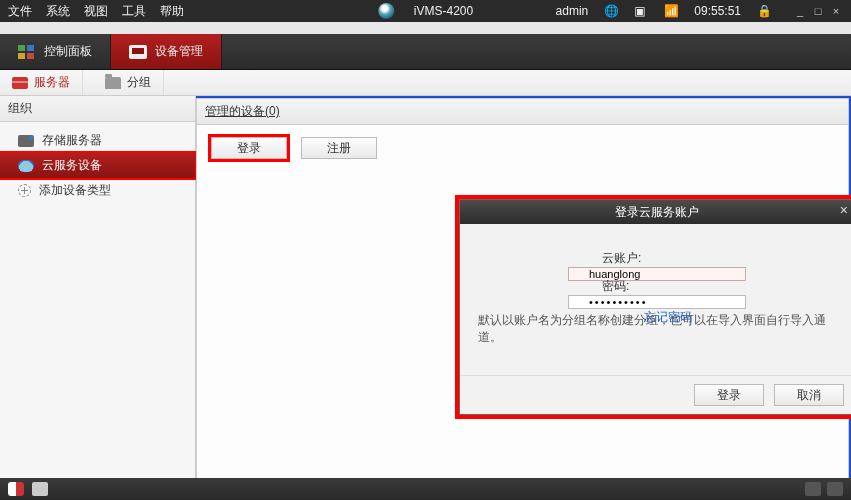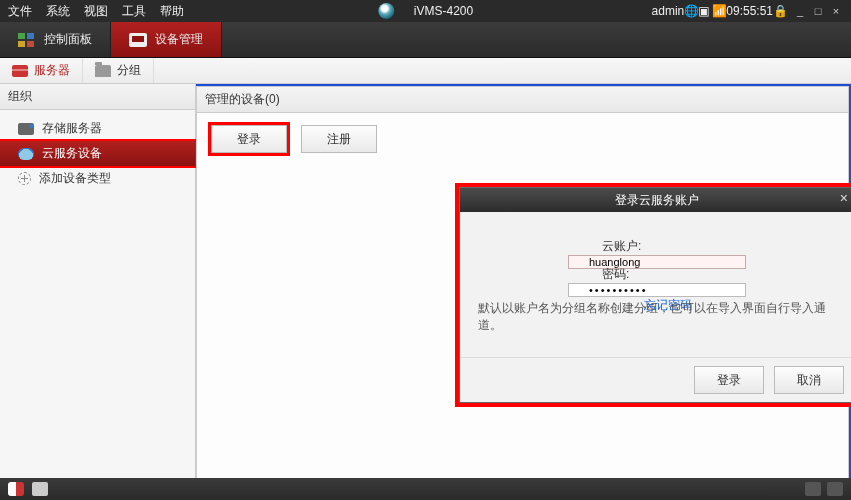--- a/index.html
+++ b/index.html
@@ -3,38 +3,38 @@
 <meta charset="utf-8">
 <style>
   * { margin: 0; padding: 0; box-sizing: border-box; }
   body { font-family: "Microsoft YaHei", Arial, sans-serif; font-size: 12px; background: #e8e8e8; width: 851px; height: 500px; overflow: hidden; position: relative; }
   
   .menubar { background: #2a2a2a; color: #eee; height: 22px; display: flex; align-items: center; padding: 0 8px; justify-content: space-between; }
   .menubar-left { display: flex; gap: 14px; }
   .menubar-left span { cursor: default; }
   .menubar-center { display: flex; align-items: center; gap: 20px; position: absolute; left: 50%; transform: translateX(-50%); }
   .menubar-center .logo { width: 16px; height: 16px; background: radial-gradient(circle at 40% 35%, #fff 20%, #5ab 40%, #156 80%); border-radius: 50%; }
-  .menubar-right { display: flex; align-items: center; gap: 0; }
+  .menubar-right { display: flex; align-items: center; gap: 16px; }
   .menubar-right .icon { width: 14px; height: 14px; display: inline-block; }
   .winbtns { display: flex; gap: 4px; margin-left: 6px; }
   .winbtns span { width: 14px; height: 14px; display: inline-flex; align-items: center; justify-content: center; color: #ccc; font-size: 11px; }
   
-  .tabbar { background: linear-gradient(#3b3b3b,#2b2b2b); height: 36px; display: flex; align-items: stretch; border-bottom: 1px solid #111; }
+  .tabbar { background: linear-gradient(#3b3b3b,#2b2b2b); height: 36px; display: flex; align-items: stretch; border-bottom: 1px solid #111; margin-top: 12px; }
   .tabbar .tab { display: flex; align-items: center; gap: 8px; padding: 0 18px; color: #eee; border-right: 1px solid #1e1e1e; }
   .tabbar .tab.active { background: linear-gradient(#b1201f,#8a1311); }
   .tabbar .tab .ticon { width: 18px; height: 14px; }
   .ticon-dashboard { background:
      linear-gradient(#4aa24a,#4aa24a) 0 0/7px 6px no-repeat,
      linear-gradient(#3a76c1,#3a76c1) 9px 0/7px 6px no-repeat,
      linear-gradient(#d0a32a,#d0a32a) 0 8px/7px 6px no-repeat,
      linear-gradient(#c14a3a,#c14a3a) 9px 8px/7px 6px no-repeat; }
   .ticon-device { background: #eee; border-radius: 2px; position: relative; }
   .ticon-device:after { content:""; position:absolute; left:3px; top:3px; right:3px; bottom:5px; background:#8a1311; }
   
-  .subtabbar { background: linear-gradient(#f7f7f7,#ececec); height: 26px; display: flex; align-items: stretch; border-bottom: 1px solid #ccc; }
+  .subtabbar { background: linear-gradient(#f7f7f7,#ececec); height: 26px; display: flex; align-items: stretch; border-bottom: 1px solid #ccc; gap: 10px; }
   .subtab { display: flex; align-items: center; gap: 6px; padding: 0 12px; border-right: 1px solid #ddd; color: #333; }
   .subtab.active { color: #b1201f; }
   .subtab.active .sicon { filter: none; }
   .sicon { width: 16px; height: 12px; }
   .sicon-server-red { background: #c33; border-radius: 2px; position: relative; }
   .sicon-server-red:after { content:""; position:absolute; left:0; right:0; top:4px; height:2px; background:rgba(255,255,255,.4);}
   .sicon-folder { background: #999; border-radius: 2px 2px 0 0; position: relative; }
   .sicon-folder:before{content:"";position:absolute;left:0;top:-3px;width:7px;height:3px;background:#999;border-radius:1px 1px 0 0;}
   
   .content { display: flex; height: calc(500px - 22px - 36px - 26px); background: #1d4ed8; }
@@ -45,23 +45,23 @@
   .nav-item.selected { background: linear-gradient(#b1201f,#8a1311); color: #fff; border: 2px solid #ff0000; margin: -2px; padding: 4px 10px 4px 18px; }
   .navicon { width: 16px; height: 12px; }
   .navicon-enc { background: #666; border-radius: 2px; box-shadow: inset 0 3px 0 #999; }
   .navicon-store { background: #666; border-radius: 2px; position:relative; }
   .navicon-store:after{content:"";position:absolute;right:1px;top:1px;width:4px;height:4px;background:#3a76c1;}
   .navicon-cloud { background: radial-gradient(ellipse at 50% 60%, #8ecae6 60%, transparent 61%), #3a76c1; border-radius: 6px; }
   .navicon-add { border:1px dashed #888; border-radius: 7px; width:13px; height:13px; position:relative; }
   .navicon-add:before{content:"";position:absolute;left:2px;right:2px;top:5px;height:1px;background:#888;}
   .navicon-add:after{content:"";position:absolute;top:2px;bottom:2px;left:5px;width:1px;background:#888;}
   .main { flex: 1; background: #fdfdfd; border: 1px solid #ccc; margin: 2px 2px 2px 0; position: relative; }
-  .main-header { padding: 4px 8px; border-bottom: 1px solid #ccc; color: #333; background: linear-gradient(#f4f4f4,#e8e8e8);}
+  .main-header { padding: 4px 8px; border-bottom: 1px solid #ccc; color: #333; background: linear-gradient(#f4f4f4,#e8e8e8); text-decoration: underline;}
   .btnrow { padding: 12px 14px; display: flex; gap: 14px; }
-  .sbtn { width: 76px; height: 28px; border: 1px solid #bbb; background: linear-gradient(#fdfdfd,#e9e9e9); display: flex; align-items: center; justify-content: center; color: #333; }
+  .sbtn { width: 76px; height: 22px; border: 1px solid #bbb; background: linear-gradient(#fdfdfd,#e9e9e9); display: flex; align-items: center; justify-content: center; color: #333; }
   .sbtn.hl { outline: 3px solid #ff0000; }
   
   .dialog-hl { position: absolute; left: 258px; top: 96px; width: 404px; height: 224px; border: 4px solid #ff0000; }
   .dialog { width: 100%; height: 100%; background: #f2f2f2; border: 1px solid #666; display: flex; flex-direction: column; }
   .dlg-title { height: 24px; background: linear-gradient(#4c4c4c,#2c2c2c); color: #fff; display: flex; align-items: center; justify-content: center; position: relative; }
   .dlg-close { position: absolute; right: 6px; top: 3px; color: #ddd; font-size: 14px; line-height: 1; }
   .dlg-body { flex: 1; padding: 26px 18px 8px 18px; position: relative; }
   .frow { display: flex; align-items: center; height: 28px; flex-direction: column; }
   .frow .lbl { width: 110px; color: #333; }
   .frow .inp { width: 178px; height: 20px; border: 1px solid #d18; border-color: #c7aaaa; background: #fff3f3; padding: 0 20px; font-size: 11px; font-family: inherit; }

